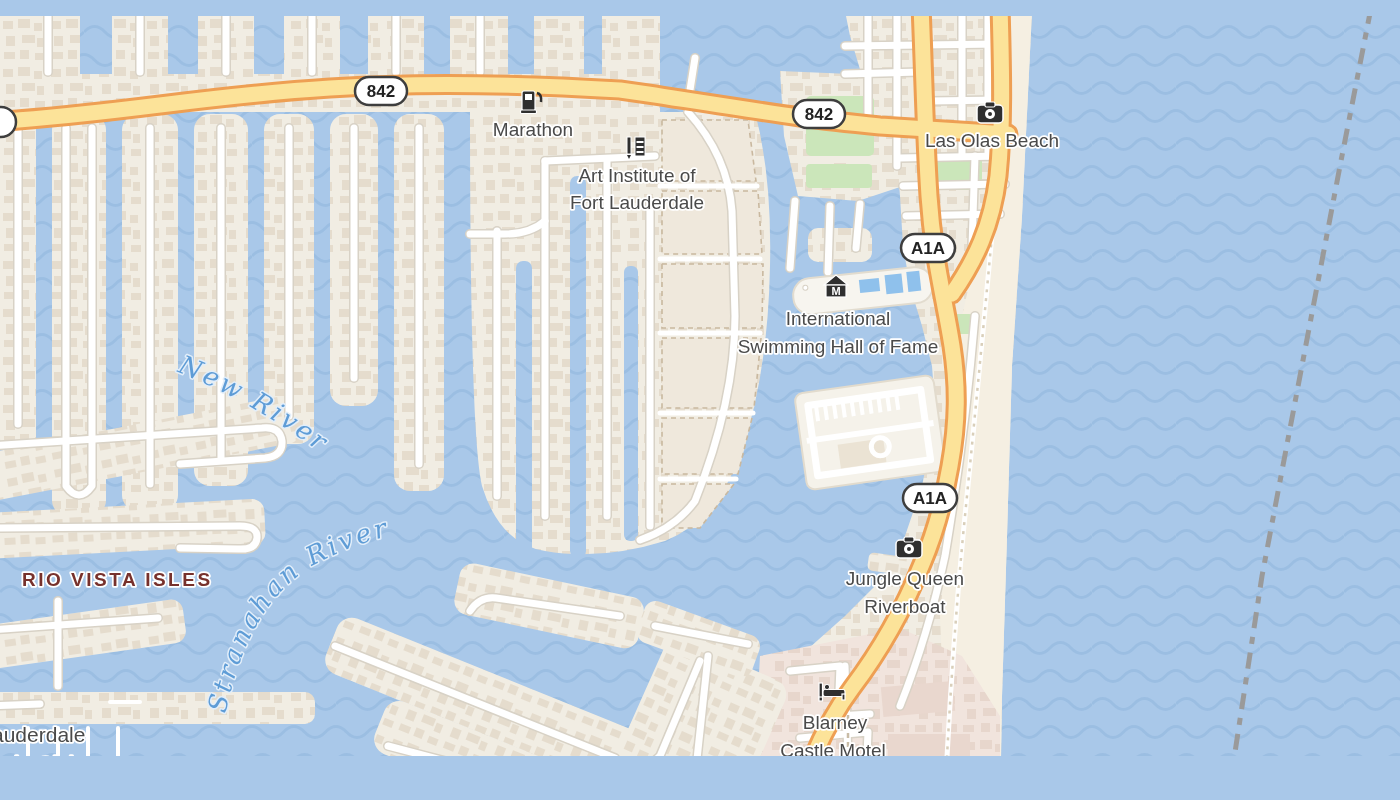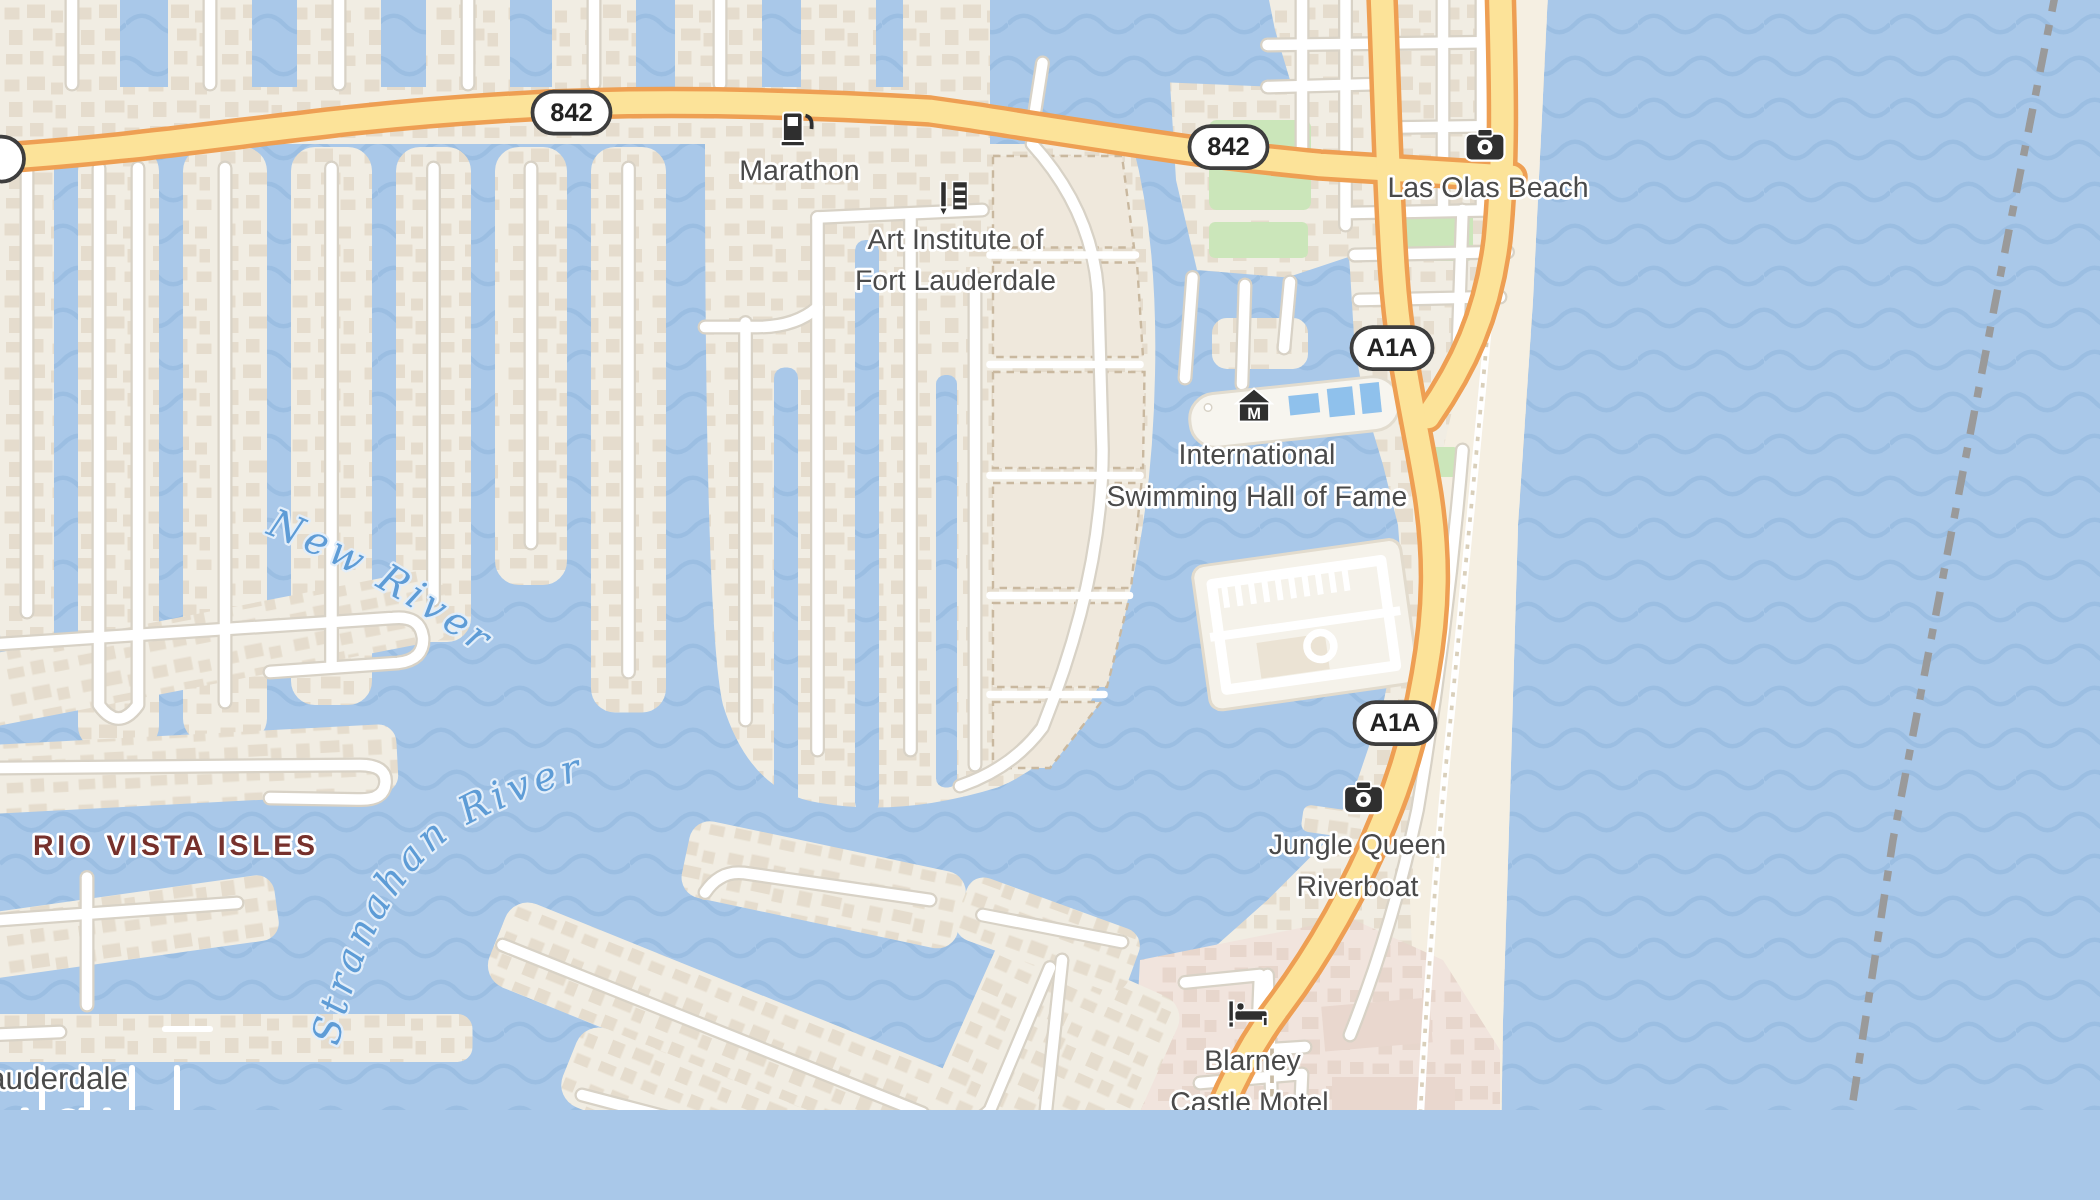--- a/index.html
+++ b/index.html
@@ -1,16 +1,16 @@
 <!DOCTYPE html>
 <html><head>
 <meta charset="utf-8">
 <style>
   html,body{margin:0;padding:0;background:#A9C8E9;}
-  .viewport{position:relative;width:1400px;height:740px;overflow:hidden;font-family:"Liberation Sans",sans-serif;}
+  .viewport{position:relative;width:1400px;height:740px;overflow:hidden;font-family:"Liberation Sans",sans-serif;margin-top:16px;}
   svg{display:block;}
   text{user-select:none;}
   .poi-label{font-family:"Liberation Sans",sans-serif;font-size:19px;fill:#4A4A4A;stroke:#FFFFFF;stroke-width:3.5px;paint-order:stroke;stroke-linejoin:round;text-anchor:middle;}
   .place-label{font-family:"Liberation Sans",sans-serif;font-size:21px;fill:#4A4A4A;stroke:#FFFFFF;stroke-width:3.5px;paint-order:stroke;stroke-linejoin:round;text-anchor:start;}
   .district-label{font-family:"Liberation Sans",sans-serif;font-weight:bold;font-size:19px;letter-spacing:2.5px;fill:#77312C;stroke:#FFFFFF;stroke-width:3.5px;paint-order:stroke;stroke-linejoin:round;}
   .city-label{font-family:"Liberation Sans",sans-serif;font-weight:bold;font-size:31px;letter-spacing:2px;fill:#8A3B34;stroke:#FFFFFF;stroke-width:4px;paint-order:stroke;stroke-linejoin:round;}
   .water-label{font-family:"DejaVu Serif",serif;font-style:italic;font-size:26px;letter-spacing:3px;fill:#5E9CD6;stroke:#E2EEFA;stroke-width:3px;paint-order:stroke;stroke-linejoin:round;}
   .shield-text{font-family:"Liberation Sans",sans-serif;font-weight:bold;font-size:17px;fill:#222222;text-anchor:middle;}
   .road-minor-casing{stroke:#D8D2C6;stroke-width:10;fill:none;stroke-linecap:round;stroke-linejoin:round;}
   .road-minor{stroke:#FFFFFF;stroke-width:7;fill:none;stroke-linecap:round;stroke-linejoin:round;}

